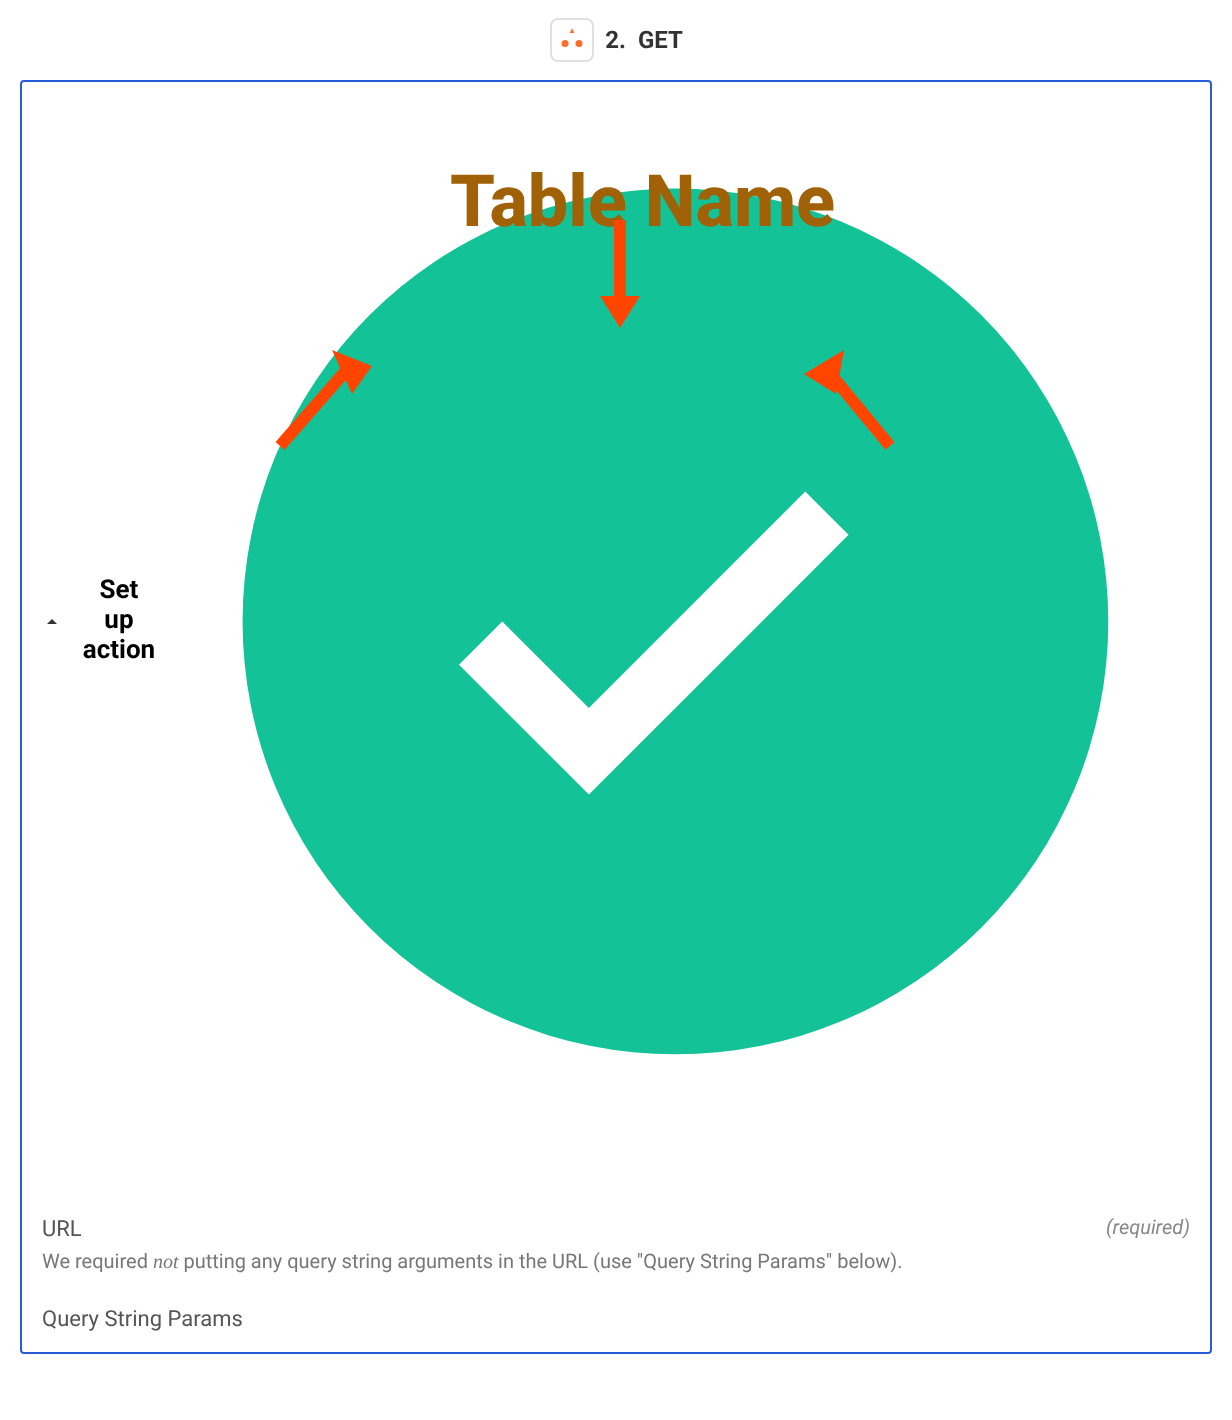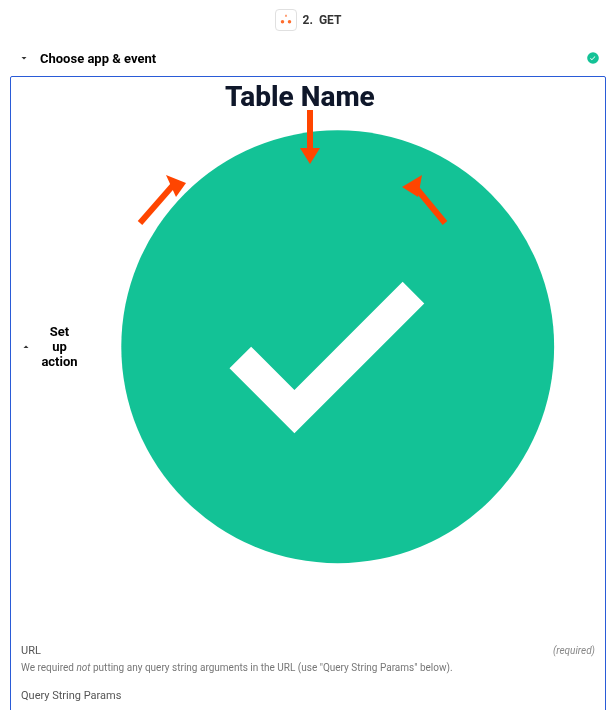--- a/index.html
+++ b/index.html
@@ -16,52 +16,40 @@
   .expanded-box { border: 1px solid #2a5bd7; border-radius: 2px; padding: 0; margin-top: 0; }
   .expanded-header { display: flex; align-items: center; padding: 10px 8px; }
   .expanded-header .chev { width: 16px; height: 16px; display: flex; align-items: center; justify-content: center; color: #333; }
   .expanded-header .label { font-weight: 700; font-size: 13px; margin-left: 8px; flex: 1; text-align: center; }
   .expanded-body { padding: 0 10px 10px; }
   .field-label-row { display: flex; justify-content: space-between; align-items: center; margin-top: 28px; }
   .field-label { font-size: 11px; color: #555; }
   .required { font-size: 10px; color: #888; font-style: italic; }
   .input-box { background: #f3f3f3; border-radius: 4px; padding: 8px 10px; margin-top: 4px; font-size: 12px; color: #222; position: relative; }
   .help-text { font-size: 10px; color: #777; margin-top: 4px; line-height: 1.4; }
-  .help-text .italic { font-style: italic; }
+  .help-text .italic { font-style: italic; font-family: Liberation Serif, serif; }
   .annotation-layer { position: absolute; top: 0; left: 0; width: 616px; height: 710px; pointer-events: none; }
-  .ann-text { position: absolute; color: #0f172a; font-weight: 800; font-size: 28px; }
+  .ann-text { position: absolute; color: #a16207; font-weight: 800; font-size: 36px; }
   .checkmark-svg { fill: #13c296; }
 </style>
 </head>
 <body>
 
 <div class="step-header">
   <span class="icon-box">
     <svg viewBox="0 0 24 24">
         <path fill="#ff6d2d" d="M12 2l2 4h-4l2-4zm-6 16a3 3 0 100-6 3 3 0 000 6zm12 0a3 3 0 100-6 3 3 0 000 6z"></path>
       </svg>
   </span>
   <span class="title">2.</span>
   <span class="title">GET</span>
 </div>
 
 <div class="content">
 
-  <div class="section-row">
-    <span class="chev">
-      <svg viewBox="0 0 24 24" width="12" height="12">
-          <path fill="#333" d="M7 10l5 5 5-5z"></path>
-        </svg>
-    </span>
-    <span class="label">Choose app &amp; event</span>
-    <svg class="check checkmark-svg" viewBox="0 0 24 24">
-        <circle cx="12" cy="12" r="10" fill="#13c296"></circle>
-        <path fill="#fff" d="M10 14l-2-2-1 1 3 3 6-6-1-1z"></path>
-      </svg>
-  </div>
 
   <div class="expanded-box">
     <div class="expanded-header">
       <span class="chev">
         <svg viewBox="0 0 24 24" width="12" height="12">
             <path fill="#333" d="M7 14l5-5 5 5z"></path>
           </svg>
       </span>
       <span class="label">Set up action</span>
       <svg class="check checkmark-svg" viewBox="0 0 24 24">

